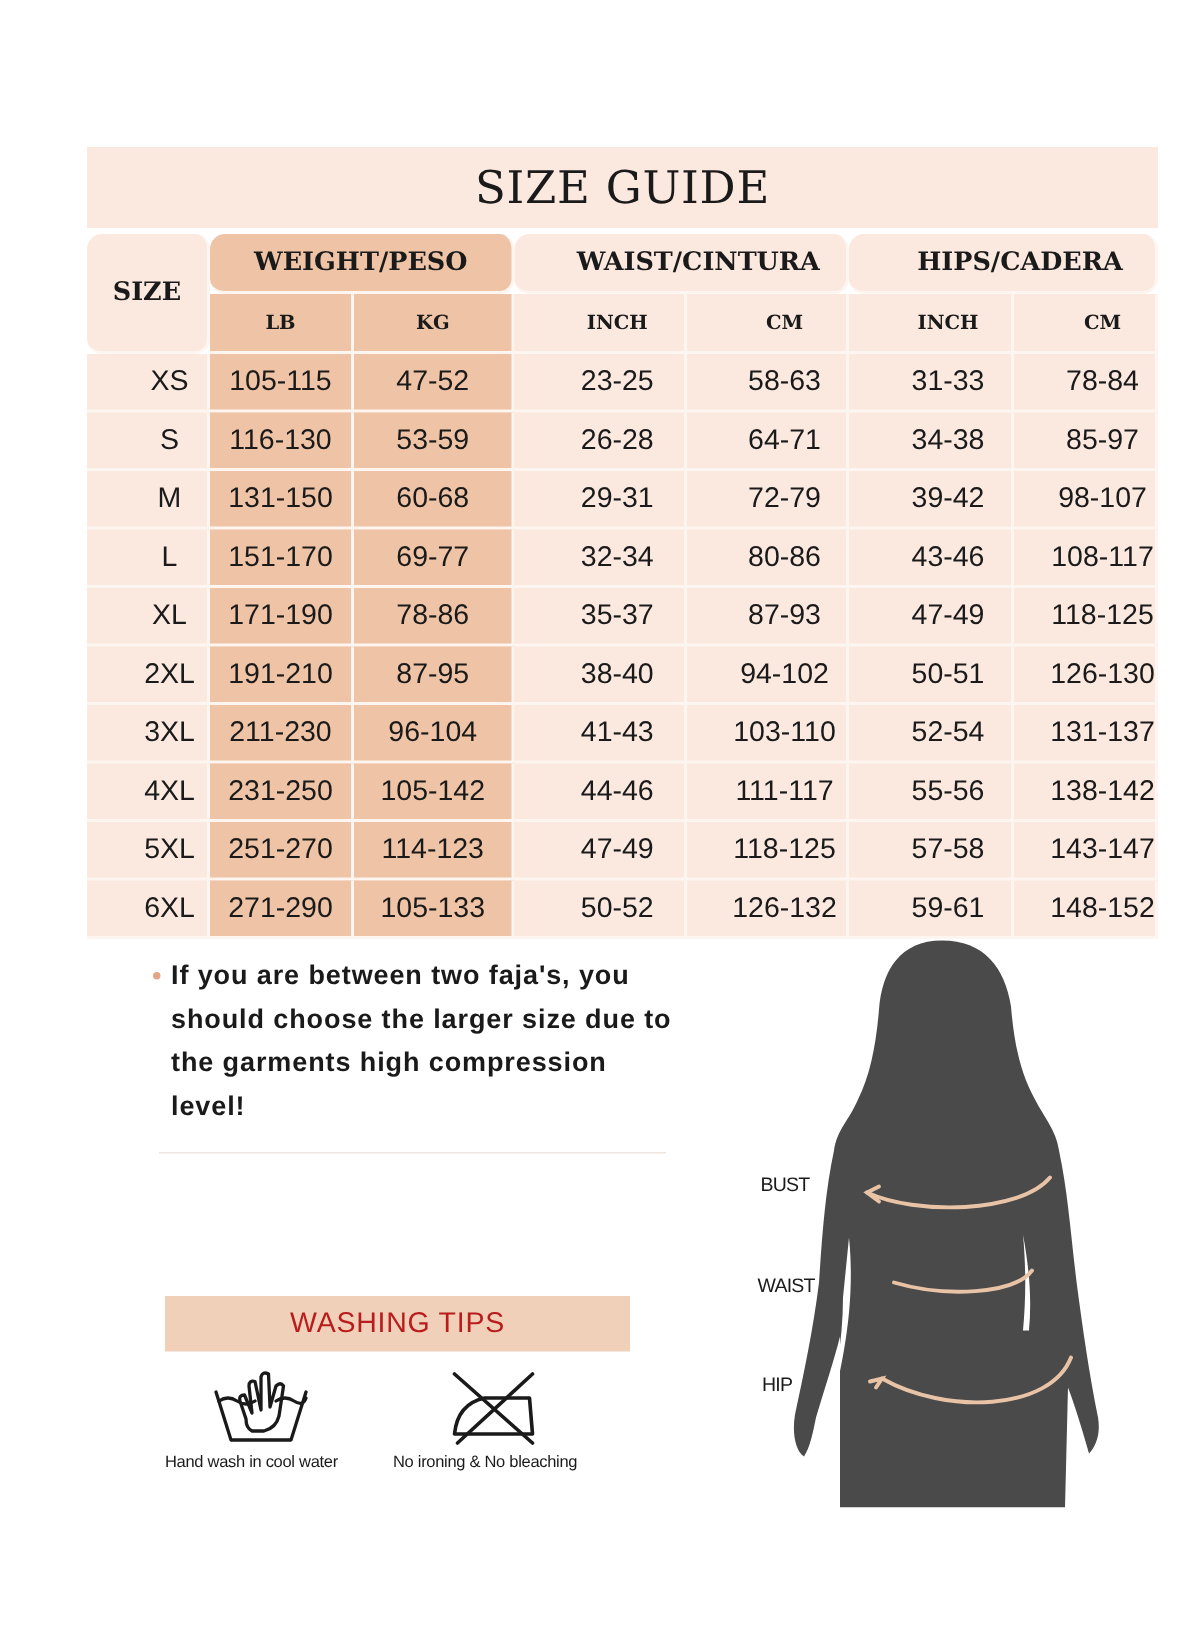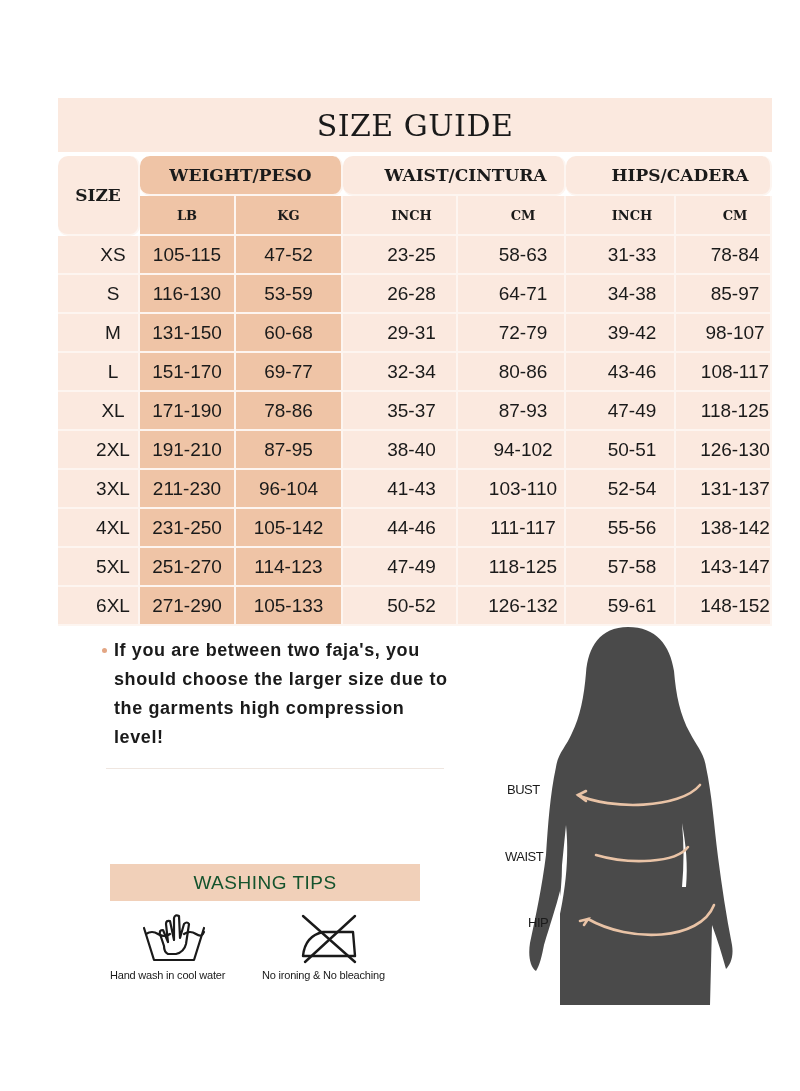--- a/index.html
+++ b/index.html
@@ -18,21 +18,21 @@
   .size-table .dark { background:#efc4a6; }
   .size-table td { height:37px; font-size:19px; color:#1a1a1a; }
   .size-table td.size-col { font-size:19px; background:#fbe9df;padding-left:30px; }
 
   .notes { position:absolute; left:100px; top:636px; width:350px; }
   .note { position:relative; padding-left:14px; font-size:18px; line-height:29px; letter-spacing:0.6px; color:#1a1a1a;font-weight:bold; }
   .note .dot { position:absolute; left:2px; top:12px; width:5px; height:5px; border-radius:50%; background:#e3a684; }
   .note-divider { height:1px; background:#efe6e0; margin:16px 6px 14px 6px; }
 
   .wash-band { position:absolute; left:110px; top:864px; width:310px; height:37px; background:#f1d0b9; display:flex; align-items:center; justify-content:center; }
-  .wash-band span { font-size:19px; letter-spacing:0.5px; color:#14532d; }
+  .wash-band span { font-size:19px; letter-spacing:0.5px; color:#b91c1c; }
 
   .wash-icon { position:absolute; }
   .wash-label { position:absolute; font-size:11px; color:#1a1a1a; white-space:nowrap; letter-spacing:-0.2px; }
 
   .figure { position:absolute; left:500px; top:625px; width:260px; height:380px; }
   .fig-label { position:absolute; font-size:13px; color:#1a1a1a; letter-spacing:-0.5px; }
 </style>
 </head>
 <body>
 
@@ -218,14 +218,14 @@
     <g fill="none" stroke="#e9c3a6" stroke-width="2.6" stroke-linecap="round">
       <path d="M78 170 C110 185 180 184 200 160"></path>
       <path d="M86 166 L78 170 L86 176"></path>
       <path d="M96 230 C130 240 176 238 188 222"></path>
       <path d="M88 294 C130 318 200 316 214 280"></path>
       <path d="M80 296 L88 294 L84 300"></path>
     </g>
   </svg>
   <div class="fig-label" style="left:7px; top:157px;">BUST</div>
   <div class="fig-label" style="left:5px; top:224px;">WAIST</div>
-  <div class="fig-label" style="left:28px; top:290px;">HIP</div>
+  <div class="fig-label" style="left:8px; top:290px;">HIP</div>
 </div>
 
 </body></html>

